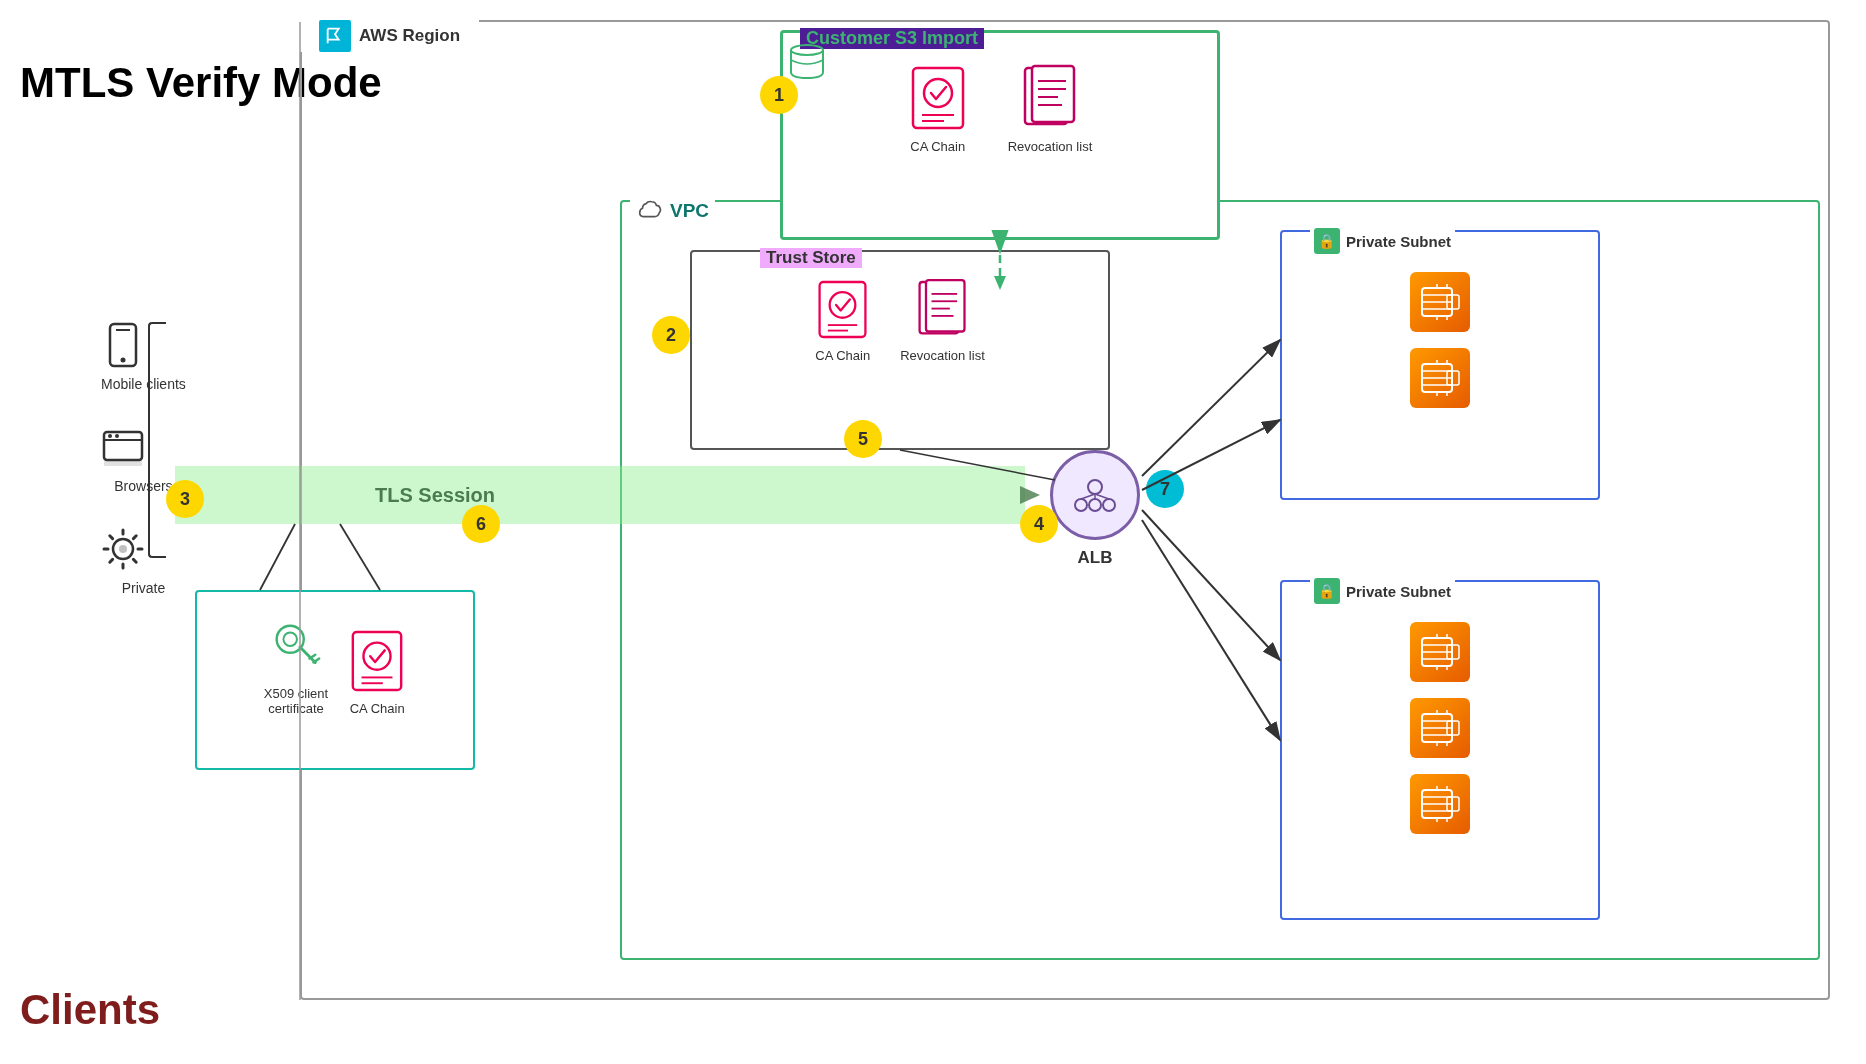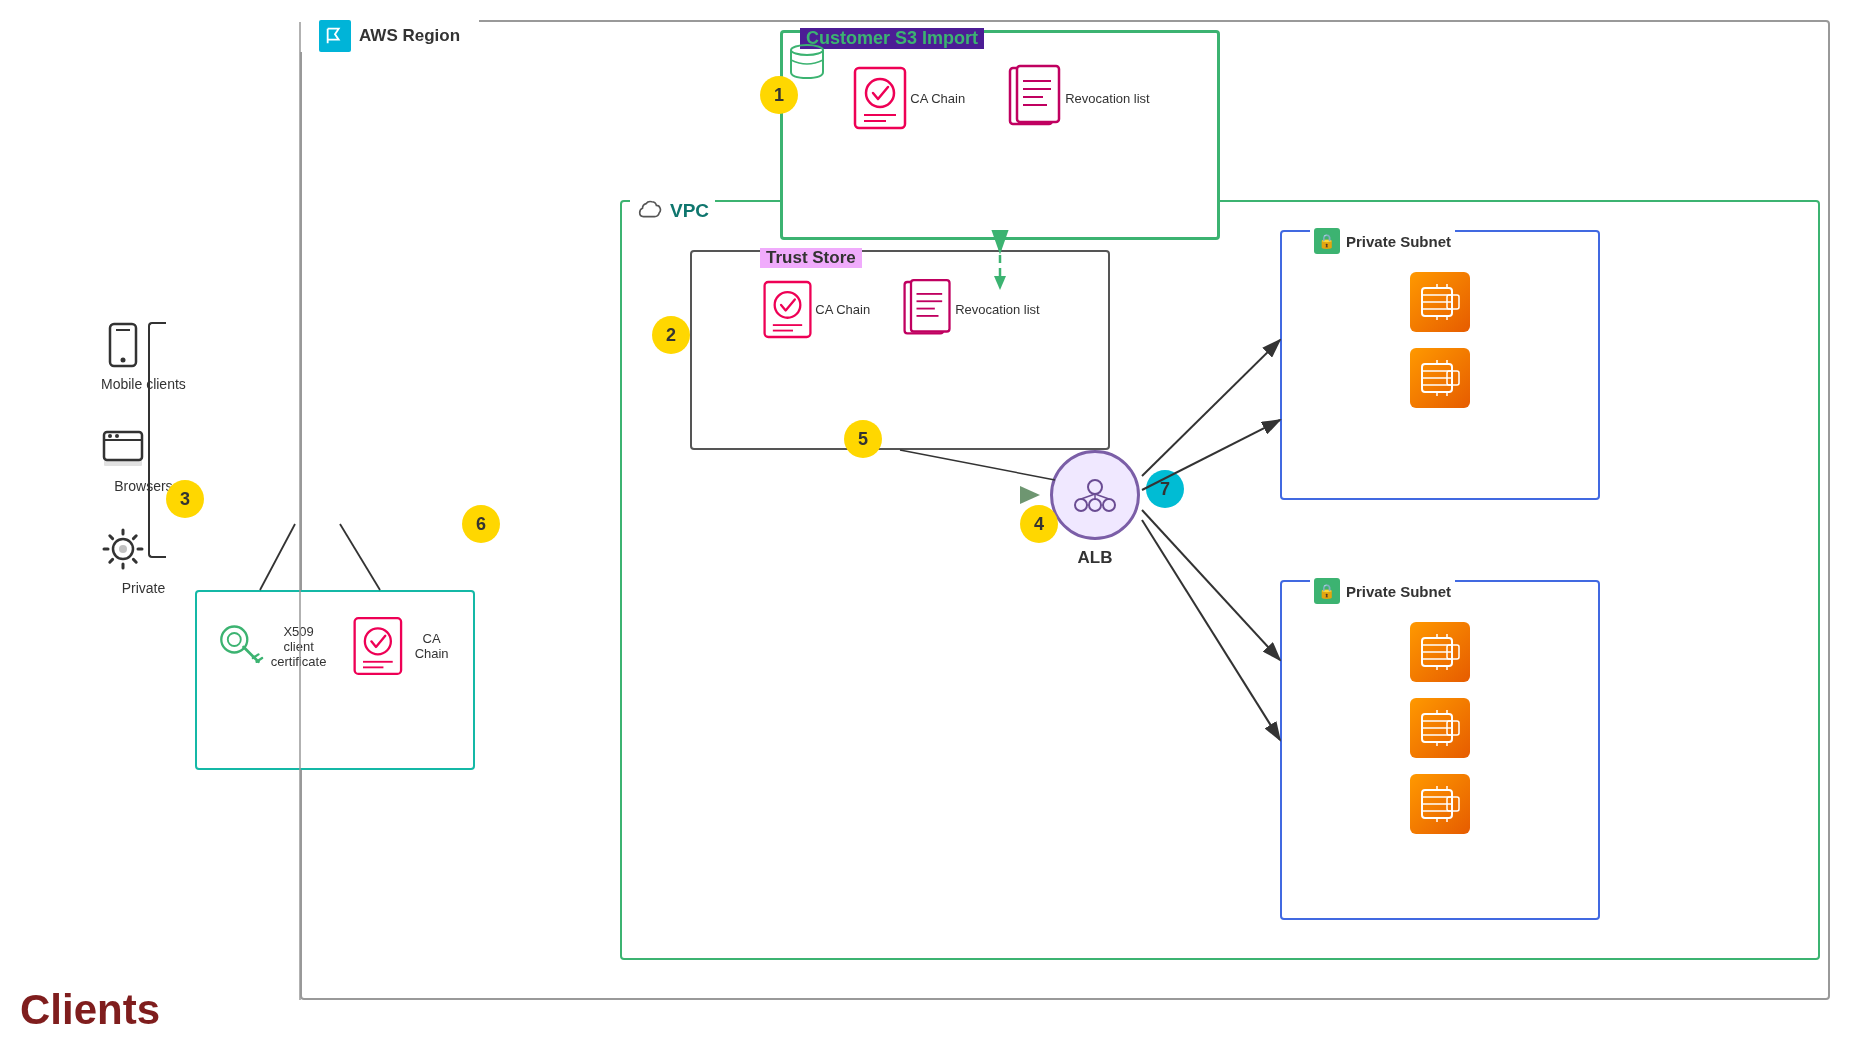--- a/index.html
+++ b/index.html
@@ -270,34 +270,37 @@
       position: absolute;
       top: 0;
       left: 0;
       width: 1866px;
       height: 1064px;
       pointer-events: none;
     }
 
     .icon-col {
       display: flex;
-      align-items: center;
+      flex-direction: column;
+      align-items: center;
+      gap: 6px;
     }
 
     .icon-label {
       font-size: 13px;
       color: #333;
       text-align: center;
     }
   </style>
 </head>
 <body>
 
 <div class="diagram-container">
 
+  <div class="mtls-title">MTLS Verify Mode</div>
 
   <div class="clients-title">Clients</div>
 
   <div class="clients-column">
 
     <div class="client-item">
       <svg viewBox="0 0 50 50" fill="none" xmlns="http://www.w3.org/2000/svg">
         <rect x="12" y="4" width="26" height="42" rx="4" stroke="#333" stroke-width="2.5" fill="none"></rect>
         <circle cx="25" cy="40" r="2.5" fill="#333"></circle>
         <line x1="18" y1="10" x2="32" y2="10" stroke="#333" stroke-width="2"></line>
@@ -475,20 +478,23 @@
           <path d="M18 3 L18 7 M28 3 L28 7 M18 35 L18 39 M28 35 L28 39" stroke="white" stroke-width="1.5"></path>
         </svg>
       </div>
     </div>
   </div>
   <div class="subnet-label-2">
     <div class="lock-badge">🔒</div>
     <span style="font-size:15px;font-weight:600;">Private Subnet</span>
   </div>
 
+  <div class="tls-band">
+    <span class="tls-label">TLS Session</span>
+  </div>
 
   <div style="position:absolute;left:1050px;top:450px;width:90px;height:90px;border-radius:50%;border:3px solid #7b5ea7;background:#f0e8ff;display:flex;flex-direction:column;align-items:center;justify-content:center;">
     <svg width="56" height="56" viewBox="0 0 56 56" fill="none">
       <circle cx="28" cy="20" r="7" stroke="#6a4c93" stroke-width="2" fill="none"></circle>
       <circle cx="14" cy="38" r="6" stroke="#6a4c93" stroke-width="2" fill="none"></circle>
       <circle cx="28" cy="38" r="6" stroke="#6a4c93" stroke-width="2" fill="none"></circle>
       <circle cx="42" cy="38" r="6" stroke="#6a4c93" stroke-width="2" fill="none"></circle>
       <line x1="28" y1="27" x2="14" y2="32" stroke="#6a4c93" stroke-width="1.5"></line>
       <line x1="28" y1="27" x2="28" y2="32" stroke="#6a4c93" stroke-width="1.5"></line>
       <line x1="28" y1="27" x2="42" y2="32" stroke="#6a4c93" stroke-width="1.5"></line>

